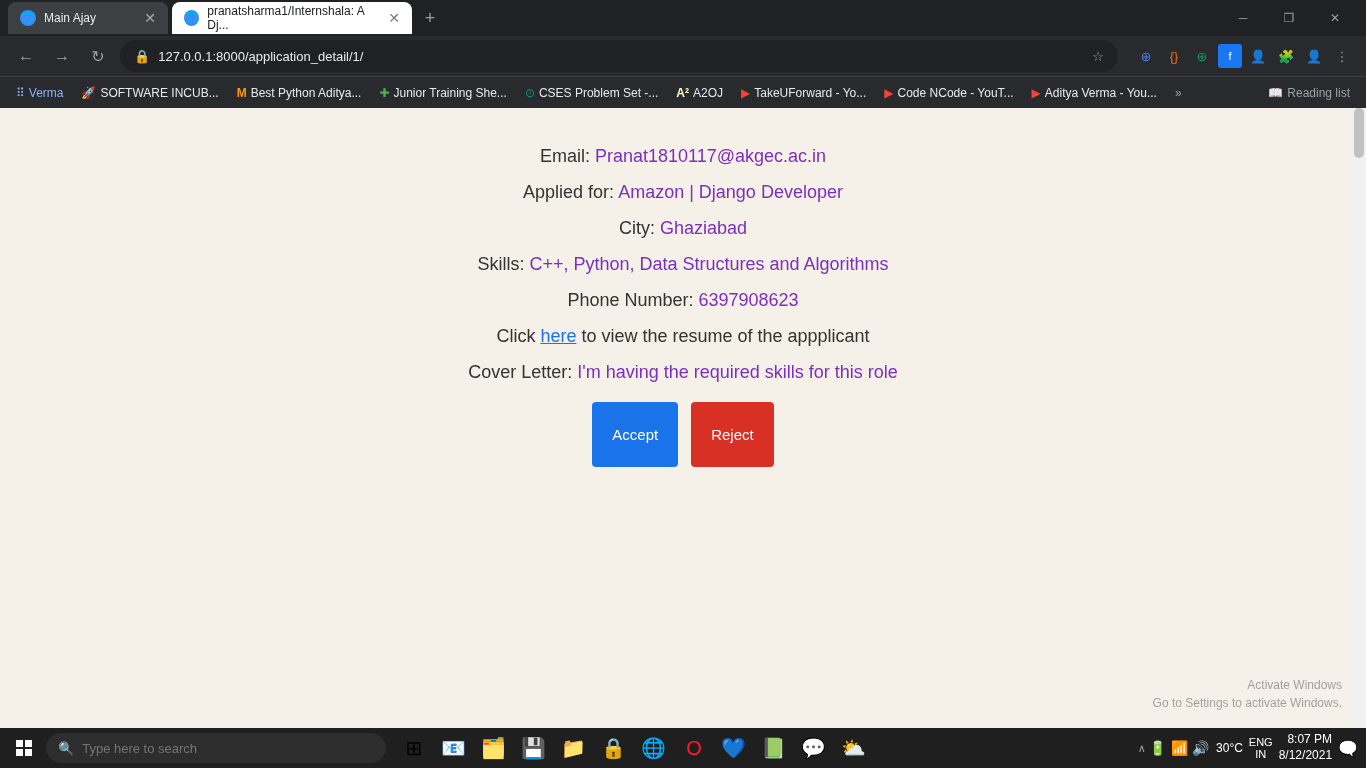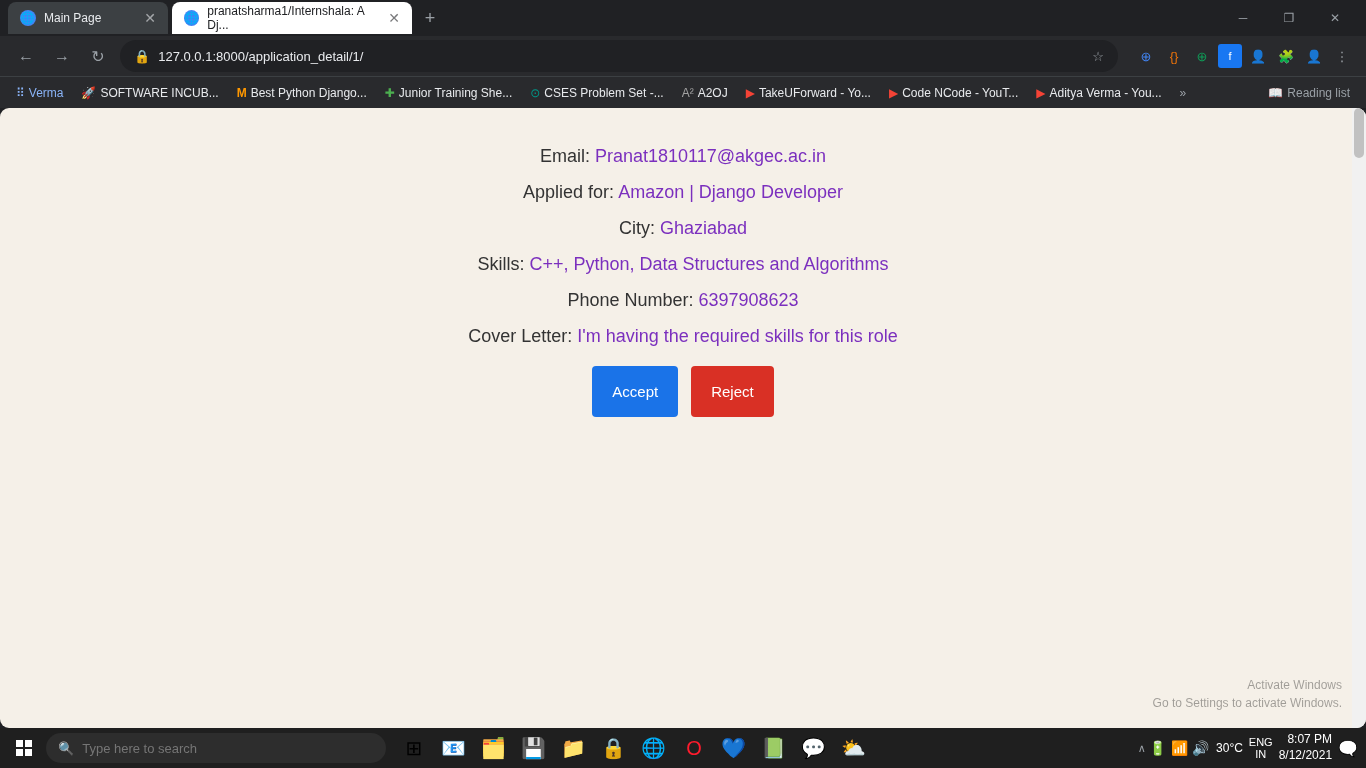--- a/index.html
+++ b/index.html
@@ -143,21 +143,20 @@
     
     .browser-content {
       background: #f5f0e8;
       height: calc(768px - 36px - 40px - 32px - 40px);
       overflow-y: auto;
       display: flex;
       align-items: flex-start;
       justify-content: center;
       padding: 30px 20px;
       position: relative;
-      border-radius: 9px;
     }
     .page-content {
       text-align: center;
       font-size: 18px;
       color: #2d2d2d;
       line-height: 2;
       max-width: 900px;
       width: 100%;
     }
     .page-content .label { color: #333; }
@@ -186,21 +185,21 @@
       right: 24px;
       color: rgba(0,0,0,0.35);
       font-size: 12px;
       text-align: right;
       line-height: 1.5;
       pointer-events: none;
     }
 
     .action-btn {
       display: inline-block;
-      padding: 17px 20px;
+      padding: 24px 20px;
       border: none;
       border-radius: 4px;
       font-size: 15px;
       color: white;
       cursor: pointer;
       margin: 4px;
     }
     .accept-btn { background: #1a73e8; }
     .reject-btn { background: #d93025; text-align: center; }
 
@@ -276,21 +275,21 @@
     }
     .taskbar-right .time { text-align: right; line-height: 1.3; }
     .taskbar-right .sys-icons { display: flex; align-items: center; gap: 4px; }
   </style>
 </head>
 <body>
 
 <div class="titlebar">
   <div class="tab">
     <span class="tab-icon">🌐</span>
-    <span>Main Page</span>
+    <span>Main Ajay</span>
     <span class="tab-close">✕</span>
   </div>
   <div class="tab active">
     <span class="tab-icon">🌐</span>
     <span>pranatsharma1/Internshala: A Dj...</span>
     <span class="tab-close">✕</span>
   </div>
   <div class="tab-new">+</div>
   <div class="window-controls">
     <div class="win-btn">─</div>
@@ -324,32 +323,32 @@
   <div class="bookmark-item bm-apps">
     <span class="bookmark-icon">⠿</span>
     <span>Verma</span>
   </div>
   <div class="bookmark-item">
     <span class="bookmark-icon">🚀</span>
     <span>SOFTWARE INCUB...</span>
   </div>
   <div class="bookmark-item">
     <span class="bookmark-icon" style="font-weight:bold;color:#ff9800;">M</span>
-    <span>Best Python Django...</span>
+    <span>Best Python Aditya...</span>
   </div>
   <div class="bookmark-item">
     <span class="bookmark-icon" style="color:#4caf50;">✚</span>
     <span>Junior Training She...</span>
   </div>
   <div class="bookmark-item">
     <span class="bookmark-icon" style="color:#009688;">⊙</span>
     <span>CSES Problem Set -...</span>
   </div>
   <div class="bookmark-item">
-    <span class="bookmark-icon" style="color:#a3a3a3;">A²</span>
+    <span class="bookmark-icon" style="color:#fef9c3;font-weight:bold;">A²</span>
     <span>A2OJ</span>
   </div>
   <div class="bookmark-item">
     <span class="bookmark-icon" style="color:#f44336;">▶</span>
     <span>TakeUForward - Yo...</span>
   </div>
   <div class="bookmark-item">
     <span class="bookmark-icon" style="color:#f44336;">▶</span>
     <span>Code NCode - YouT...</span>
   </div>
@@ -383,20 +382,25 @@
     </p>
     <p>
       <span class="label">Skills:</span>
       <span> </span>
       <span class="value">C++, Python, Data Structures and Algorithms</span>
     </p>
     <p>
       <span class="label">Phone Number:</span>
       <span> </span>
       <span class="value">6397908623</span>
+    </p>
+    <p>
+      <span class="label">Click </span>
+      <span class="link">here</span>
+      <span class="label"> to view the resume of the appplicant</span>
     </p>
     <p>
       <span class="label">Cover Letter:</span>
       <span> </span>
       <span class="value">I'm having the required skills for this role</span>
     </p>
     <p style="margin-top: 8px;">
       <button class="action-btn accept-btn">Accept</button>
       <button class="action-btn reject-btn">Reject</button>
     </p>

